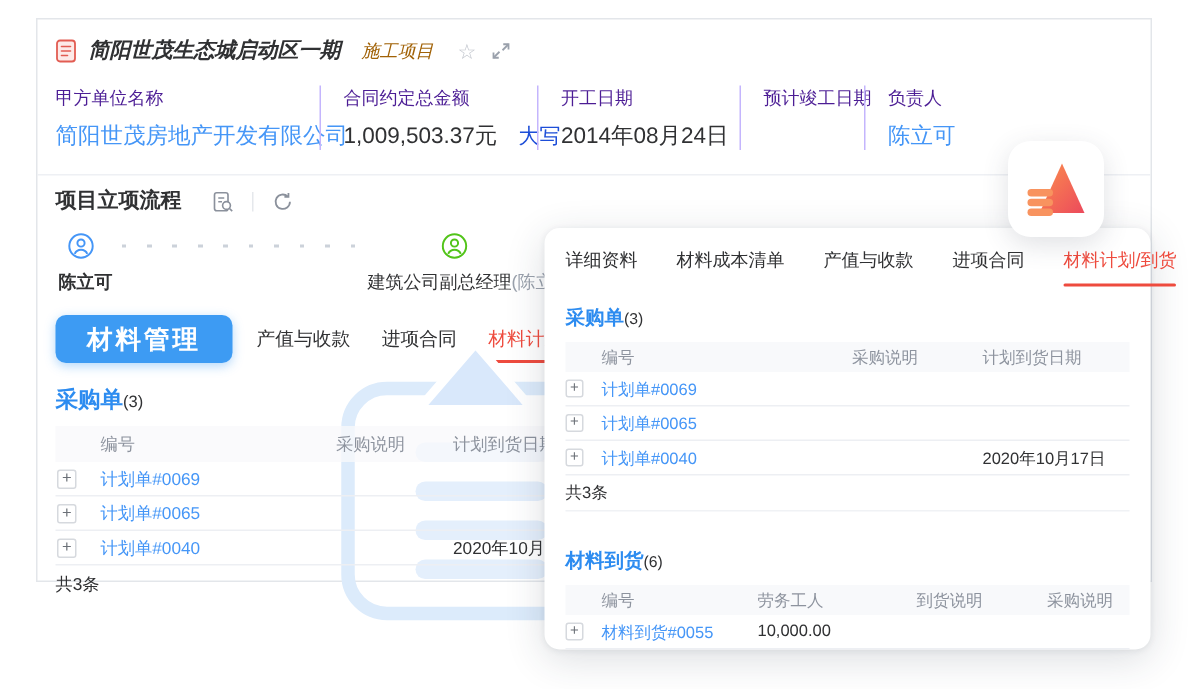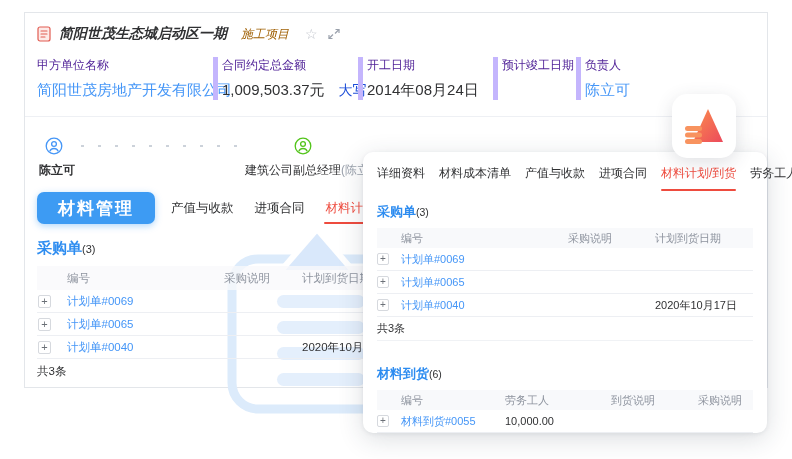--- a/index.html
+++ b/index.html
@@ -11,21 +11,21 @@
     background:#fff; border:1px solid #e3e6ea; z-index:1; }
 
   .title-row { display:flex; align-items:center; padding:12px 12px 0;font-style:italic; }
   .t-title { font-size:14px; font-weight:700; color:#303133; margin-left:8px; }
   .t-tag { font-size:12px; color:#a16207; margin-left:14px; }
   .t-star { margin-left:16px; color:#c0c4cc; font-size:14px; line-height:14px; }
   .t-expand { margin-left:10px; display:flex; }
 
   .fields-row { display:flex; padding:14px 12px 16px; border-bottom:1px solid #eef0f4; }
   .field { padding-right:12px; }
-  .field + .field { border-left:5px solid #c4b5fd; padding-left:4px; }
+  .field + .field { border-left:1px solid #c4b5fd; padding-left:15px; }
   .f1{width:176px}.f2{width:145px}.f3{width:135px}.f4{width:83px}.f5{flex:1}
   .f-label { font-size:12px; color:#4c1d95; white-space:nowrap; }
   .f-value { margin-top:7px; font-size:15px; color:#303133; white-space:nowrap; min-height:18px; display:flex; align-items:baseline; }
   .f-value.link { color:#4596f7; }
   .cap-link { color:#1d4ed8; margin-left:14px; font-size:14px; }
 
   .flow-sec { padding:8px 12px 0; }
   .flow-head { display:flex; align-items:center; }
   .flow-title { font-size:14px; font-weight:700; }
   .flow-icons { display:flex; align-items:center; margin-left:20px; gap:12px; }
@@ -61,21 +61,21 @@
     justify-content:center; background:#fff; cursor:pointer; }
   .cell-link { color:#4596f7; cursor:pointer; }
   .m-foot { height:25px; display:flex; align-items:center; font-size:11.5px; }
 
   .watermark { position:absolute; left:200px; top:214px; z-index:1; pointer-events:none; }
 
   
   .overlay { position:absolute; left:363px; top:152px; width:404px; height:281px;
     background:#fff; border-radius:10px; padding:0 14px;
     box-shadow:0 6px 26px rgba(40,50,70,.16), 0 1px 4px rgba(40,50,70,.08); z-index:10; }
-  .ov-tabs { display:flex; gap:14px; align-items:flex-start; padding-top:13px; font-size:12px; }
+  .ov-tabs { display:flex; gap:26px; align-items:flex-start; padding-top:13px; font-size:12px; }
   .ov-tab { position:relative; padding-bottom:9px; white-space:nowrap; cursor:pointer; }
   .ov-tab.active { color:#ee4b3e; }
   .ov-tab.active::after { content:""; position:absolute; left:0; right:0; bottom:0;
     height:2px; background:#ee4b3e; border-radius:1px; }
   .ov-title { margin-top:12px; font-size:13px; font-weight:700; color:#2d8cf0; }
   .ov-title .count { color:#303133; font-size:10.5px; font-weight:400; }
   .ov-title.sec2 { margin-top:24px; }
   .ov-table { margin-top:7px; font-size:11px; }
   .ov-thead,.ov-row { display:grid; align-items:center; }
   .g-purchase { grid-template-columns:24px 167px 87px 1fr; }
@@ -135,20 +135,40 @@
       <div class="f-label">预计竣工日期</div>
       <div class="f-value"></div>
     </div>
     <div class="field f5">
       <div class="f-label">负责人</div>
       <div class="f-value link">陈立可</div>
     </div>
   </div>
 
   <div class="flow-sec">
+    <div class="flow-head">
+      <span class="flow-title">项目立项流程</span>
+      <span class="flow-icons">
+        <span style="display:flex">
+          <svg width="15" height="15" viewBox="0 0 15 15" fill="none" stroke="#8b919c" stroke-width="1.1">
+              <rect x="2" y="1.5" width="9" height="12" rx="1.5"></rect>
+              <path d="M4.5 5h4M4.5 7.5h2.5"></path>
+              <circle cx="10" cy="10" r="2.6" fill="#fff"></circle>
+              <path d="M12 12l1.8 1.8"></path>
+            </svg>
+        </span>
+        <span class="vdiv"></span>
+        <span style="display:flex">
+          <svg width="15" height="15" viewBox="0 0 15 15" fill="none" stroke="#8b919c" stroke-width="1.2">
+              <path d="M12.3 7.5a4.8 4.8 0 1 1-1.5-3.5"></path>
+              <path d="M11.3 1.6v2.7H8.6" fill="none"></path>
+            </svg>
+        </span>
+      </span>
+    </div>
     <div class="flow-track">
       <span class="avatar blue">
         <svg width="18" height="18" viewBox="0 0 18 18" fill="none" stroke="#4596f7" stroke-width="1.3">
             <circle cx="9" cy="9" r="7.8"></circle>
             <circle cx="9" cy="7" r="2.4"></circle>
             <path d="M4.8 14.2a4.6 4.6 0 0 1 8.4 0"></path>
           </svg>
       </span>
       <span class="dots"></span>
       <span class="avatar green">

